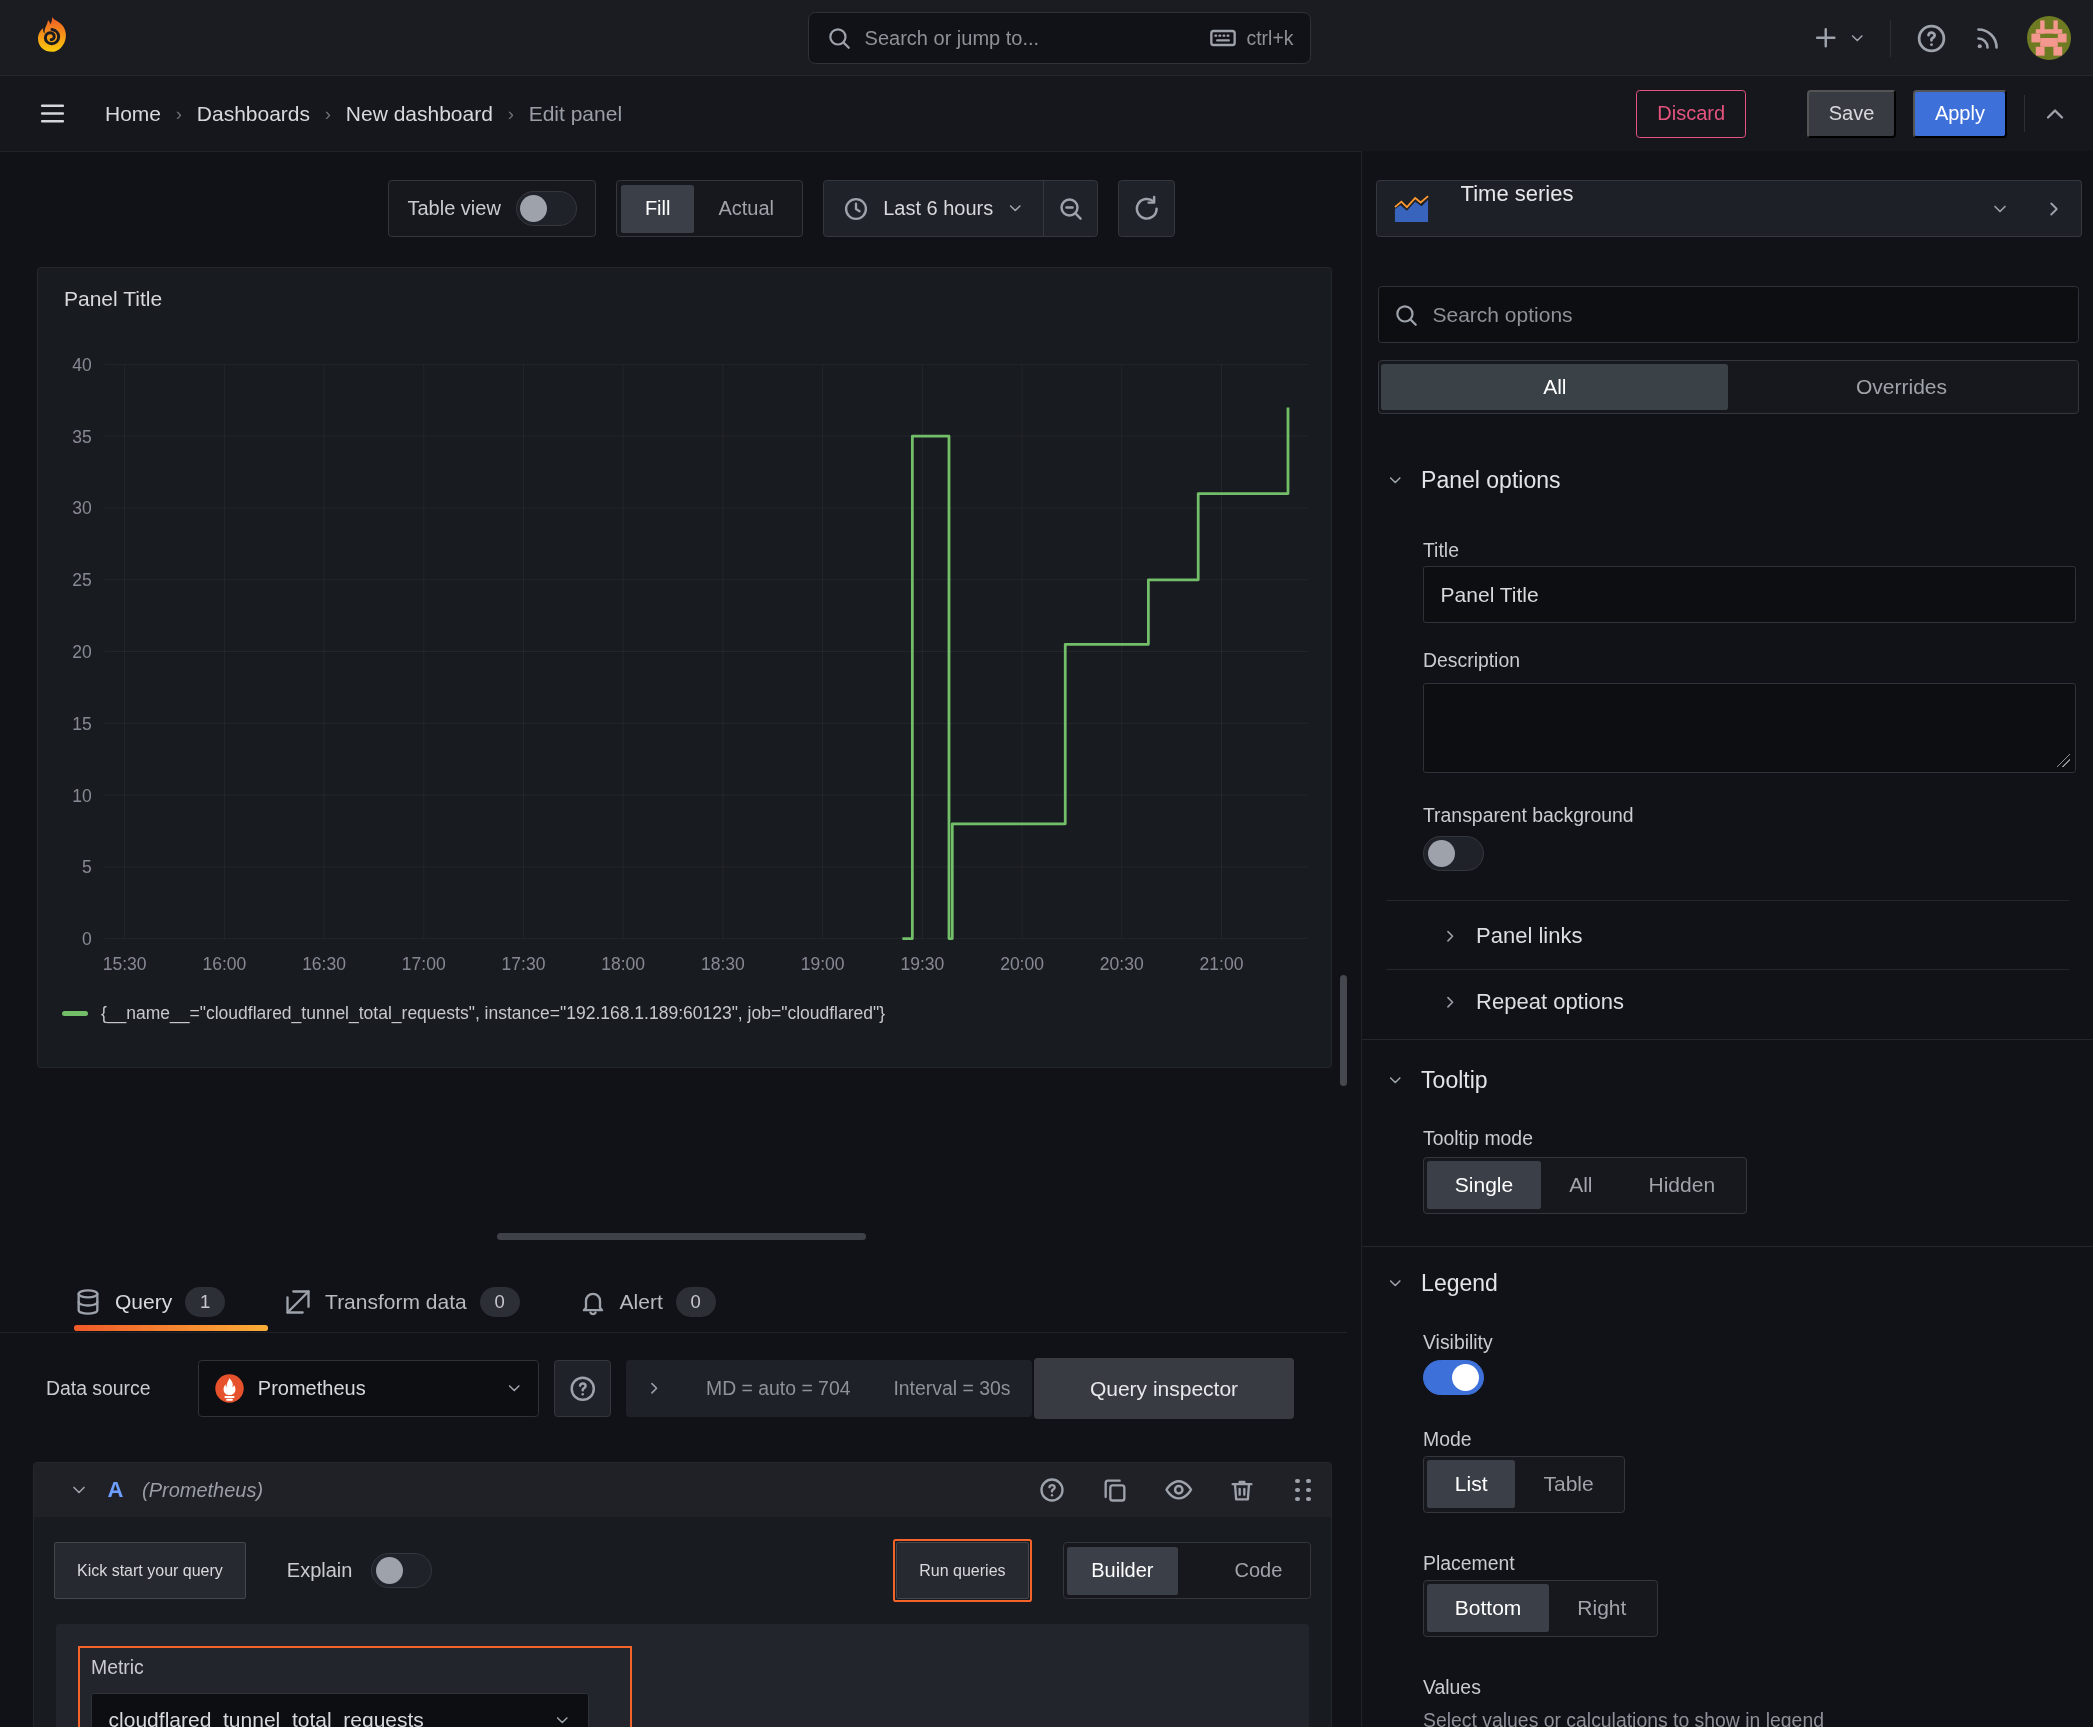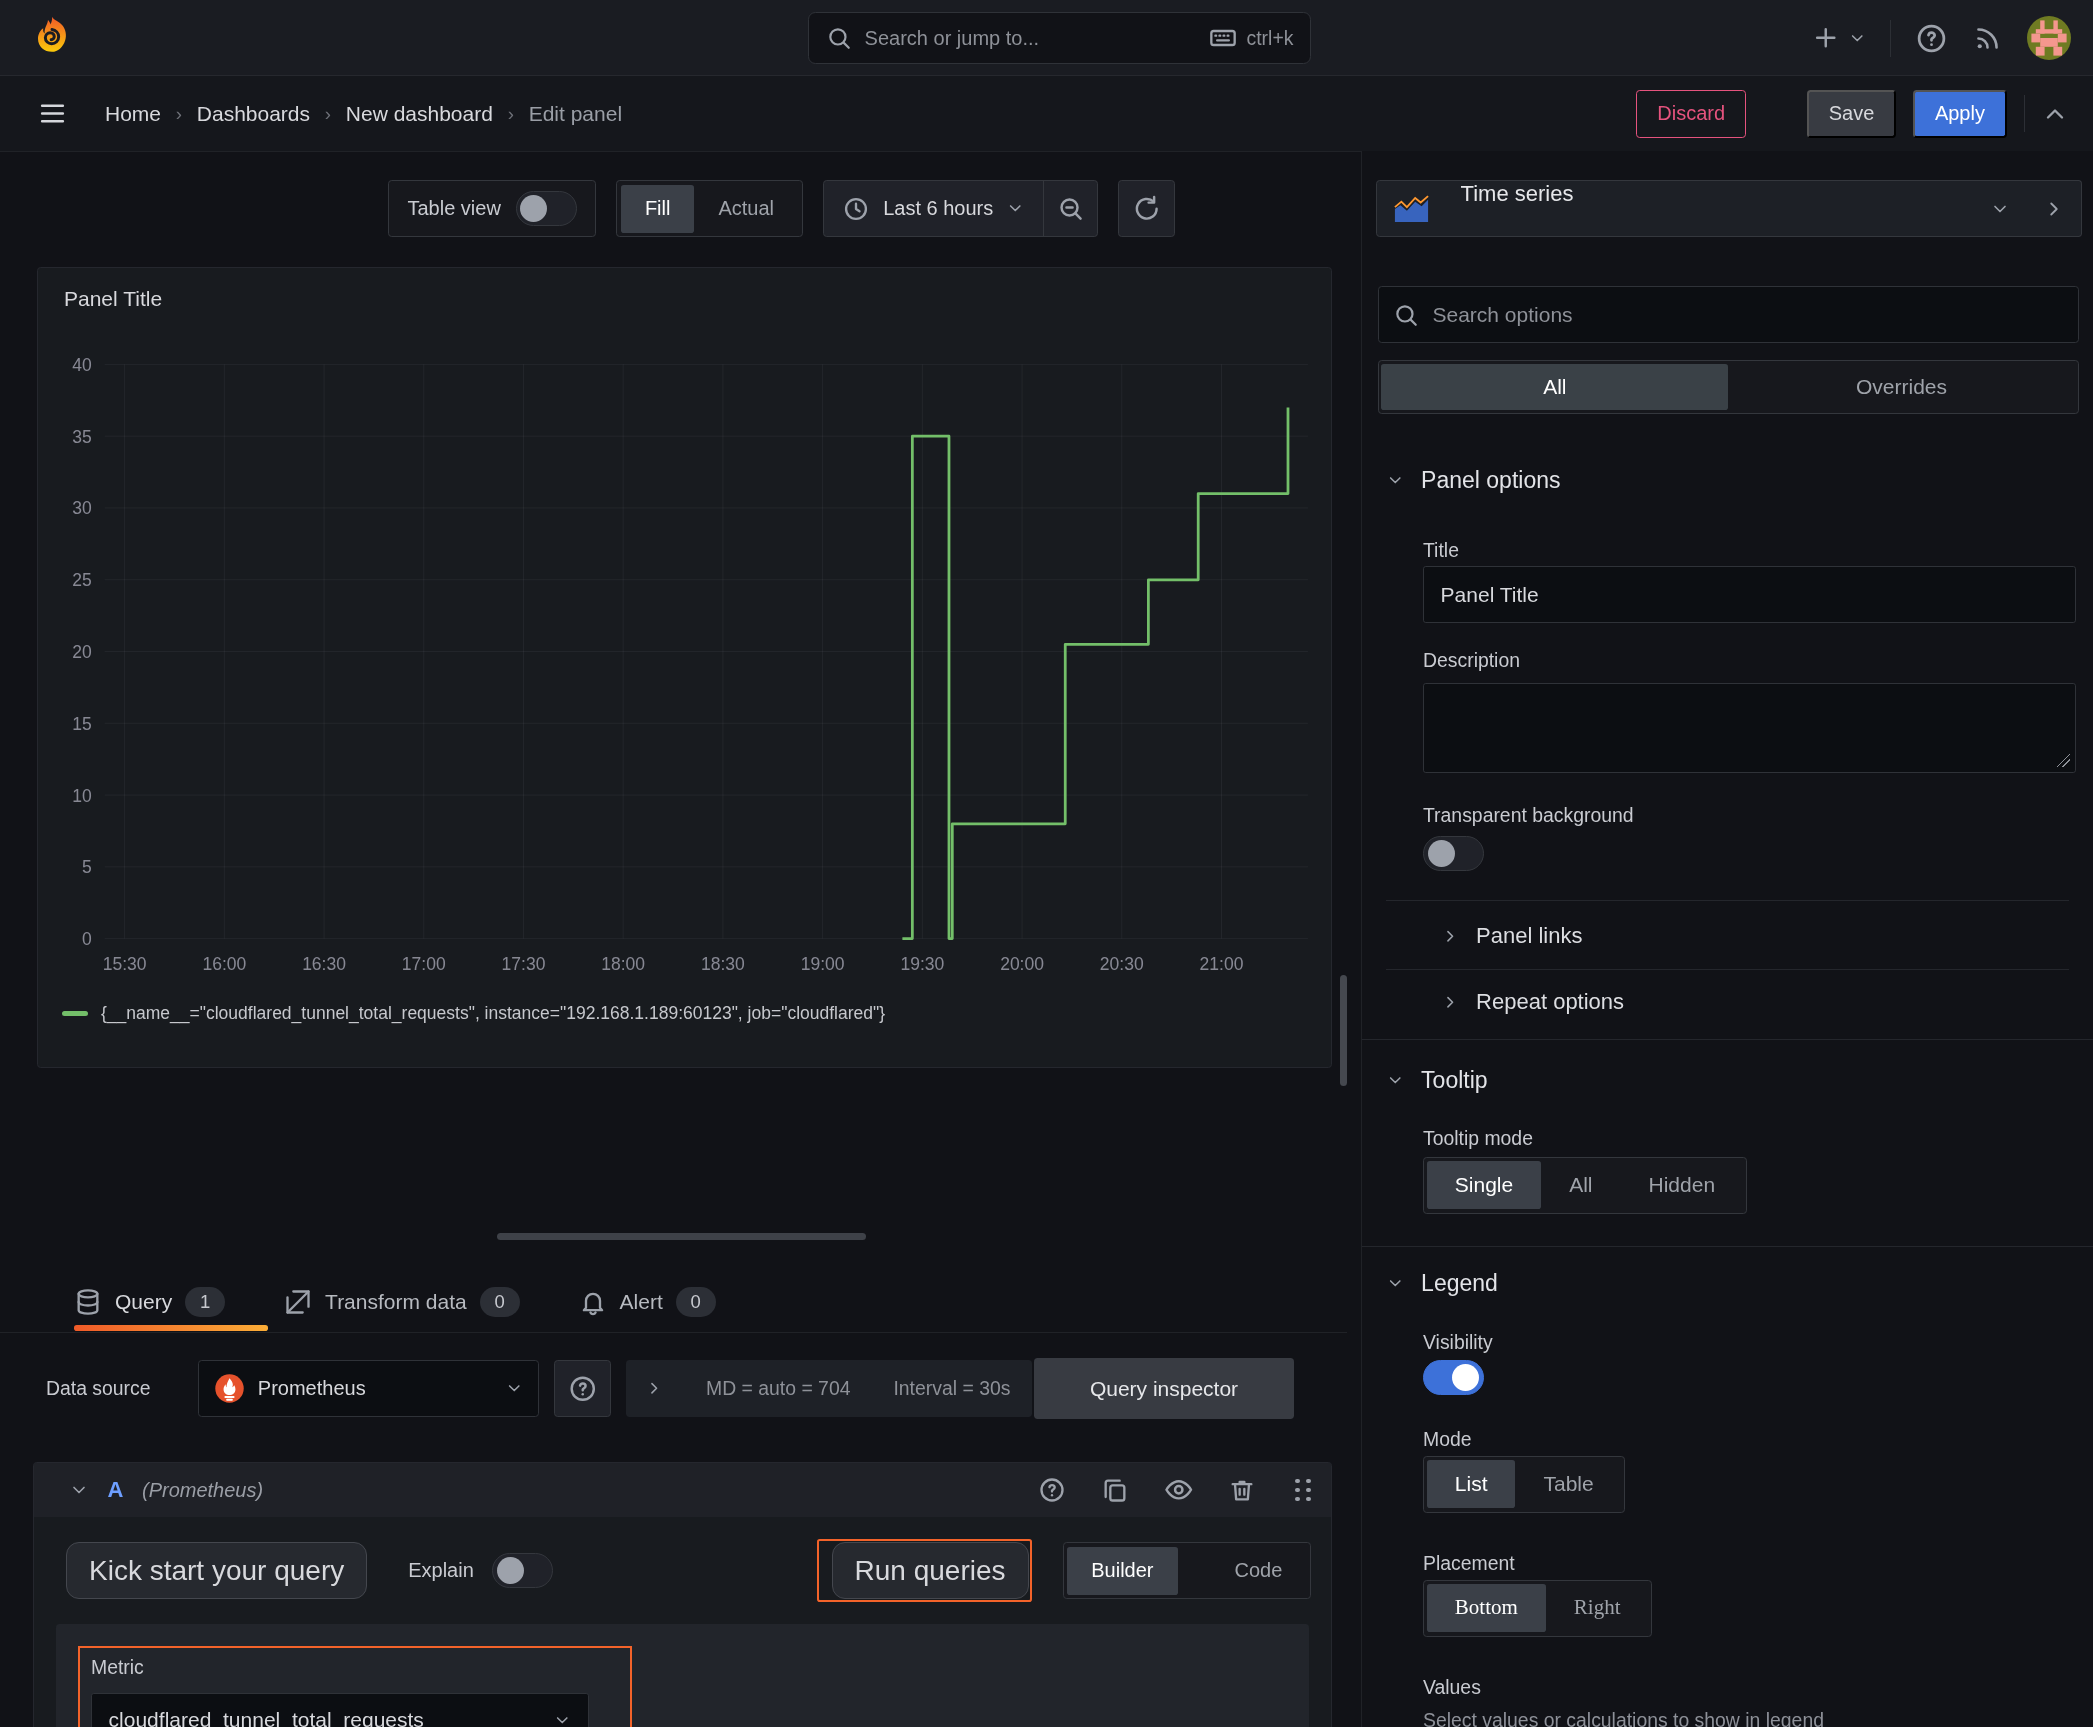--- a/index.html
+++ b/index.html
@@ -85,21 +85,21 @@
 
   
   .query-card { position:absolute; left:33px; top:1311px; width:1299px; height:572px; background:#181b1f; border:0.9px solid #25272e; border-radius:3.7px; }
   .q-head { height:54px; background:#1f2127; display:flex; align-items:center; padding:0 18.5px; gap:18.5px; }
   .q-ref { color:#6e9fff; font-size:22px; font-weight:bold; }
   .q-ds-hint { color:#9a9ea6; font-style:italic; font-size:20px; flex:1; }
   .q-head .ico { margin-left:16.6px; cursor:pointer; }
   .grip { display:inline-grid; grid-template-columns:repeat(2,6.5px); gap:4.6px; }
   .grip i { width:4.6px; height:4.6px; border-radius:50%; background:#9da2ab; }
   .q-toolbar { display:flex; align-items:center; padding:22px 20px 18.5px 20px; }
-  .btn-sec { background:#26292f; border:0.9px solid #44474e; border-radius:13px; height:57px; display:inline-flex; align-items:center; padding:0 22px; color:#d8d9dd; font-size:28px; cursor:pointer;margin-left:12px; }
+  .btn-sec { background:#26292f; border:0.9px solid #44474e; border-radius:2px; height:57px; display:inline-flex; align-items:center; padding:0 22px; color:#d8d9dd; font-size:16px; cursor:pointer; }
   .explain { display:flex; align-items:center; gap:18.5px; margin-left:41px; color:#c9cbd1; font-size:20px; }
   .spacer { flex:1; }
   .orange-box { border:2.8px solid #f3632a; border-radius:2.8px; padding:1px; }
   .bc-seg { margin-left:31px;gap:33px; }
   .q-body { margin:3.7px 22px 0 22px; background:#22252b; border-radius:3.7px; padding:22px 22px 28px 22px; height:269px; }
   .metric-annot { display:inline-block; border:2.8px solid #f3632a; padding:7.4px 14.8px 18.5px 11px; min-width:554px; }
   .fld-label { font-size:19.4px; color:#c9cbd1; margin-bottom:14.8px; }
   .dd { height:54px; background:#0c0e12; border:0.9px solid #2f3238; border-radius:2.8px; display:inline-flex; align-items:center; gap:20px; padding:0 16.6px; color:#d8d9dd; font-size:21px; cursor:pointer; }
 
   
@@ -601,21 +601,21 @@
     <div class="sect flabel" style="top:1180px;">Visibility</div>
     <span class="toggle on" style="position:absolute;left:61px;top:1209px;">
         <span class="knob"></span>
       </span>
     <div class="sect flabel" style="top:1277px;">Mode</div>
     <div class="sb-seg" style="top:1305px;">
       <span class="seg on">List</span>
       <span class="seg">Table</span>
     </div>
     <div class="sect flabel" style="top:1401px;">Placement</div>
-    <div class="sb-seg" style="top:1429px;font-family:Liberation Serif, serif;">
+    <div class="sb-seg" style="top:1429px;">
       <span class="seg on">Bottom</span>
       <span class="seg">Right</span>
     </div>
     <div class="sect flabel" style="top:1525px;">Values</div>
     <div class="sect fhint" style="top:1558px;">Select values or calculations to show in legend</div>
   </aside>
 </div>
 
 
 </body></html>

